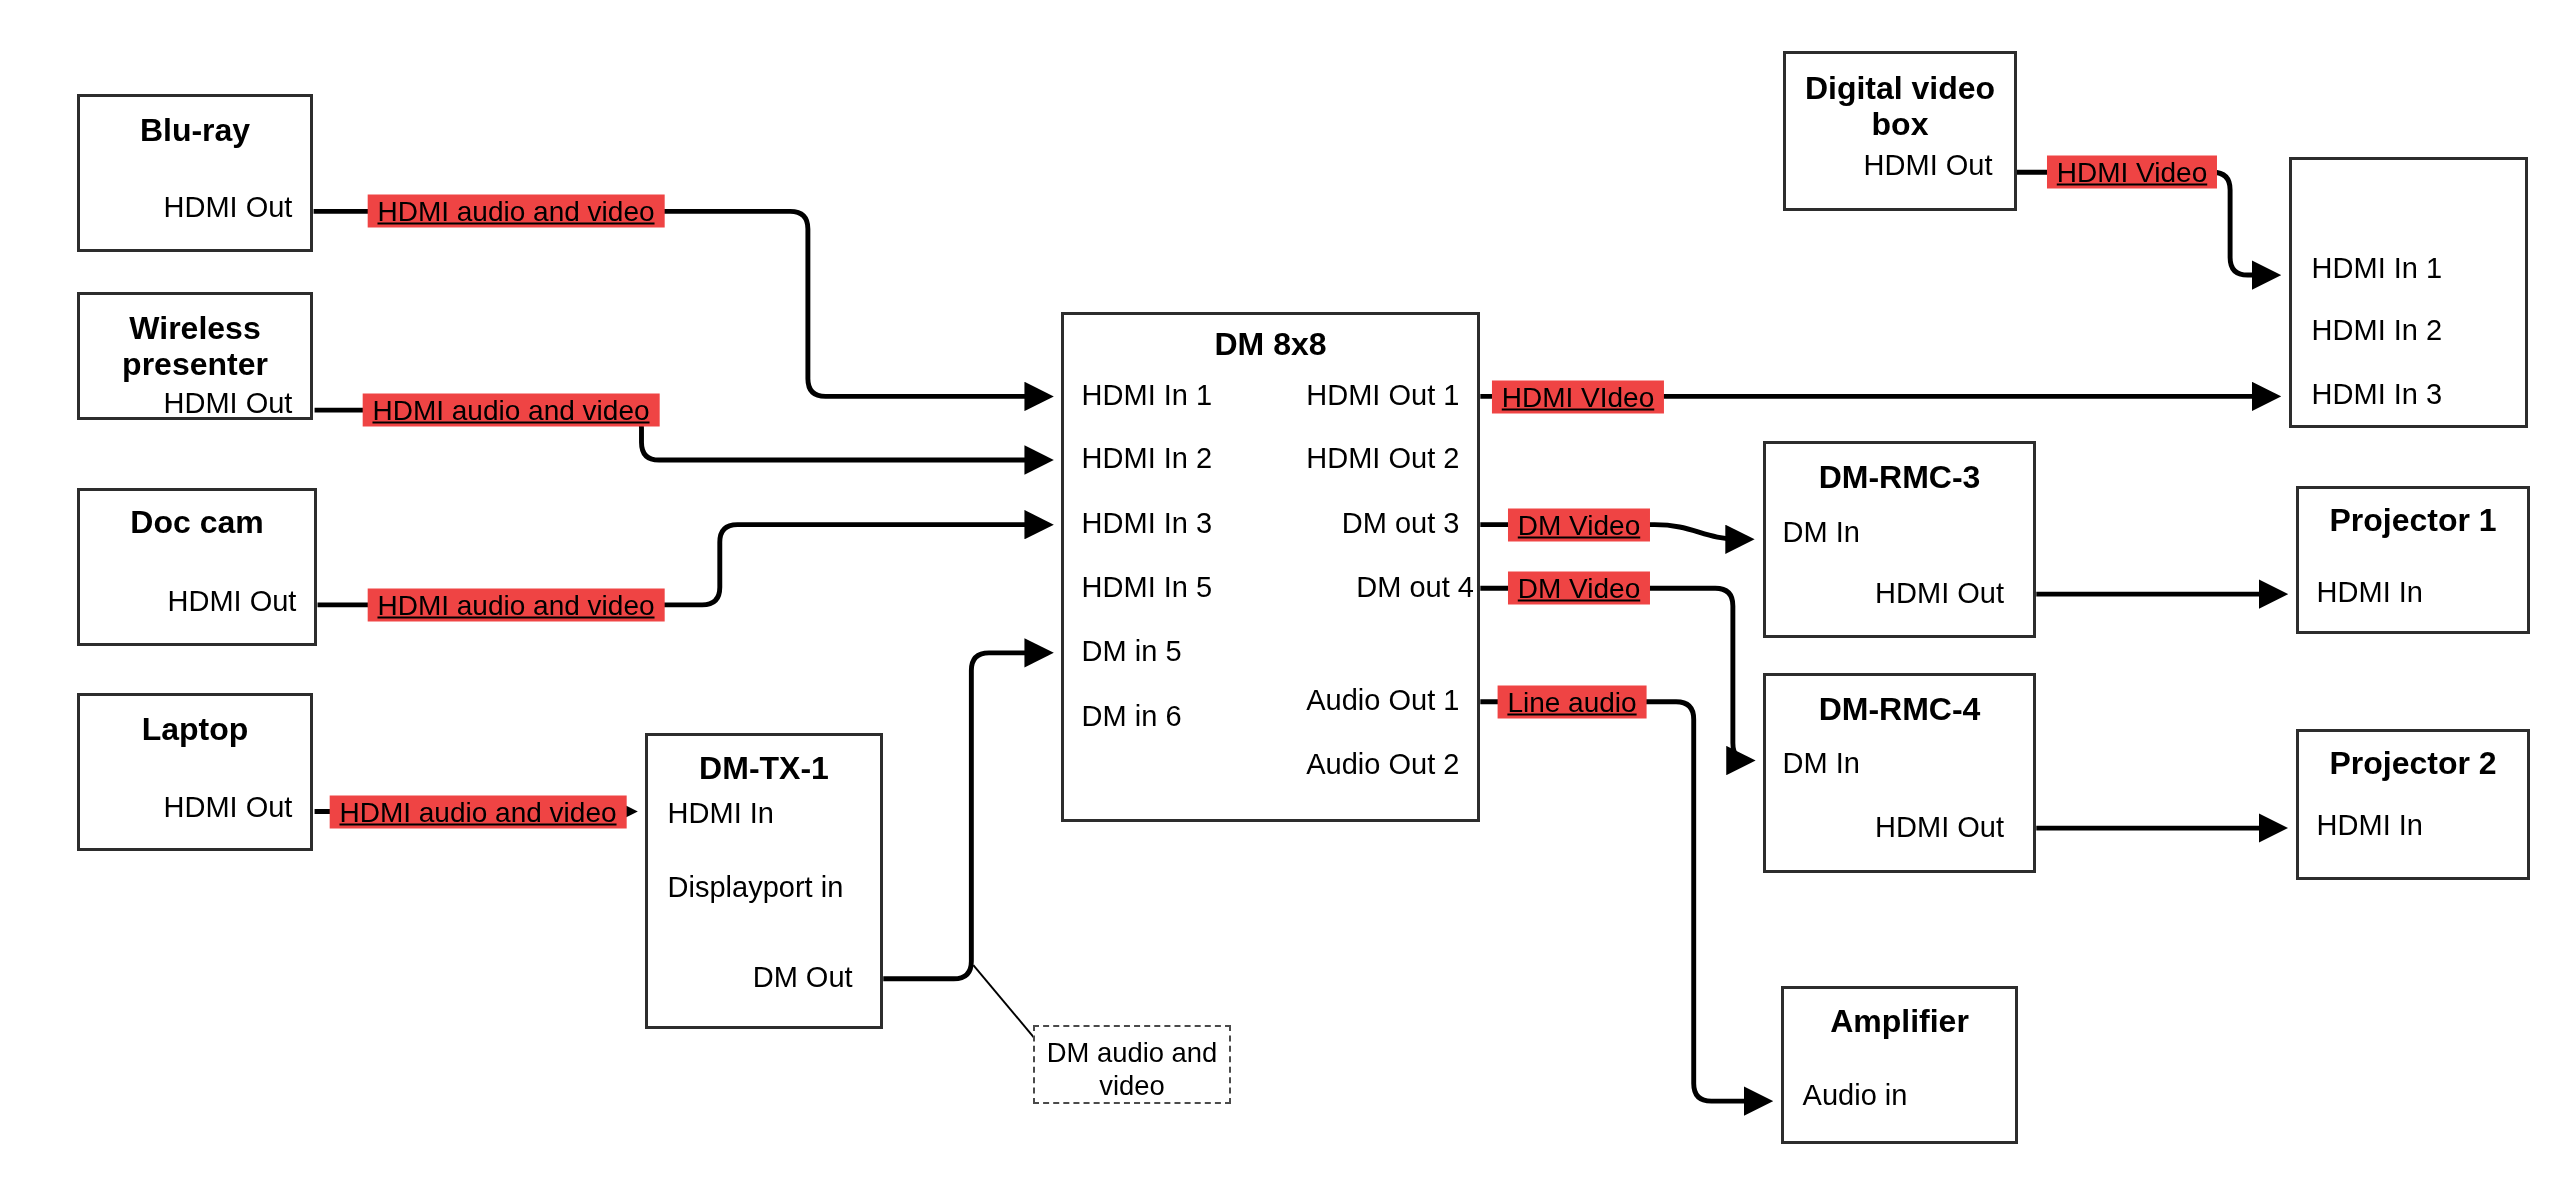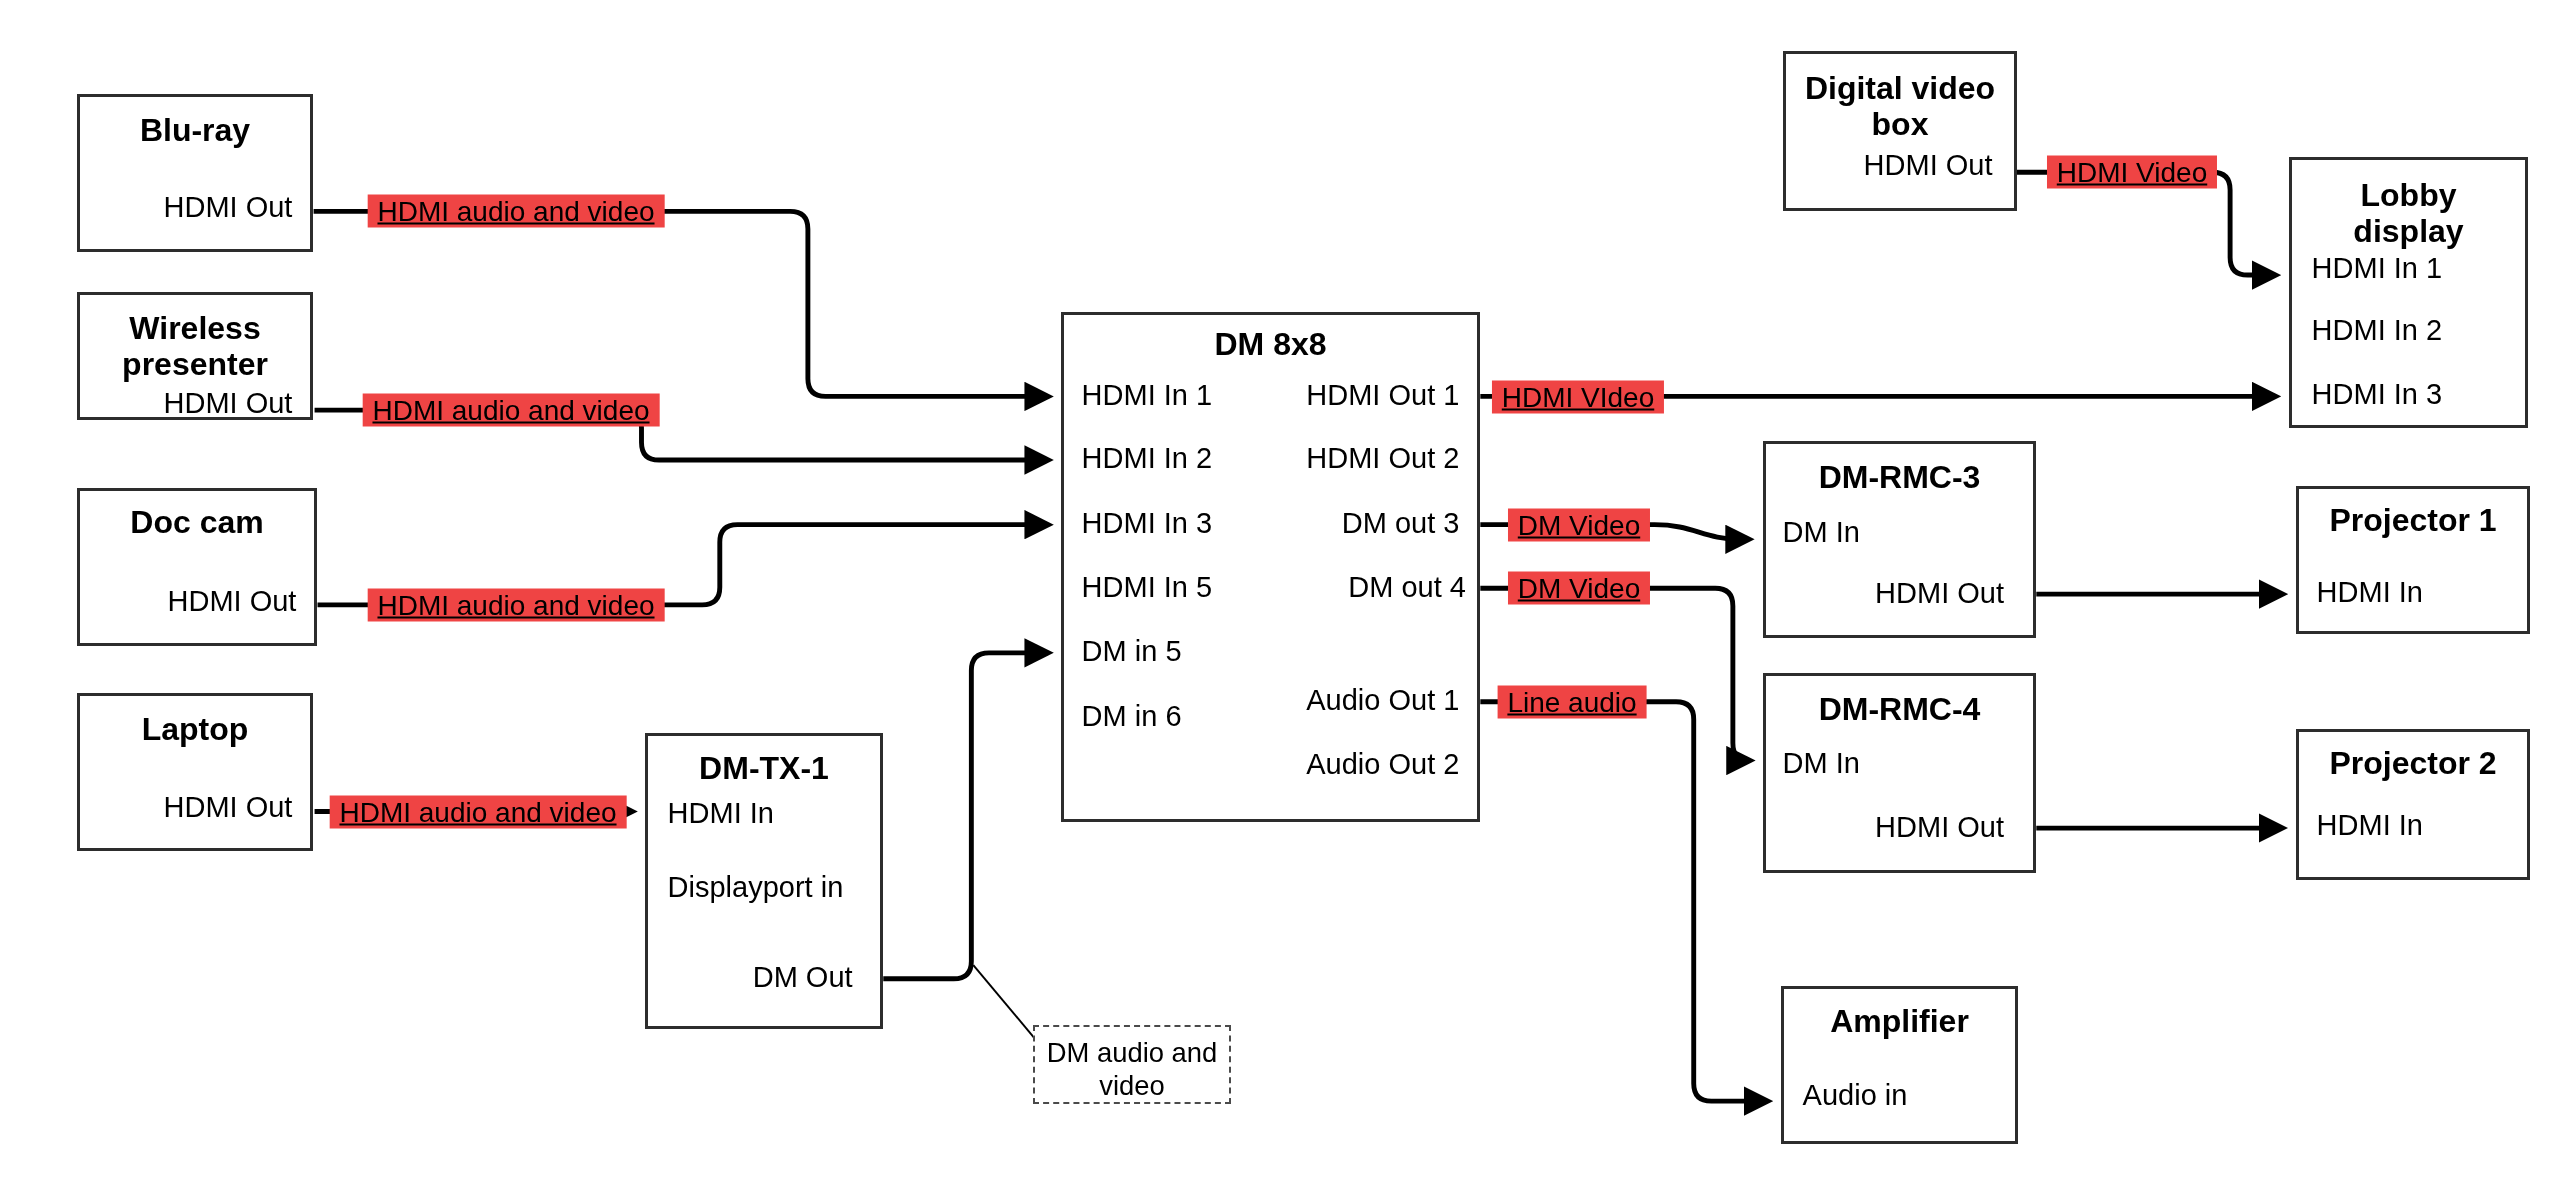--- a/index.html
+++ b/index.html
@@ -88,30 +88,29 @@
         <div class="node-title" style="top: 10.8px;"><span class="title-line">DM 8x8</span></div>
         <div class="port left" style="top: 62px; padding-left: 17.6px;">HDMI In 1</div>
         <div class="port left" style="top: 125px; padding-left: 17.6px;">HDMI In 2</div>
         <div class="port left" style="top: 190px; padding-left: 17.6px;">HDMI In 3</div>
         <div class="port left" style="top: 254px; padding-left: 17.6px;">HDMI In 5</div>
         <div class="port left" style="top: 318px; padding-left: 17.6px;">DM in 5</div>
         <div class="port left" style="top: 383px; padding-left: 17.6px;">DM in 6</div>
         <div class="port right" style="top: 62px; padding-right: 17.6px;">HDMI Out 1</div>
         <div class="port right" style="top: 125px; padding-right: 17.6px;">HDMI Out 2</div>
         <div class="port right" style="top: 190px; padding-right: 17.6px;">DM out 3</div>
-        <div class="port right" style="top: 254px; padding-right: 11px; text-align: right;">DM out 4</div>
+        <div class="port right" style="top: 254px; padding-right: 3px; text-align: right;">DM out 4</div>
         <div class="port right" style="top: 367px; padding-right: 17.6px;">Audio Out 1</div>
         <div class="port right" style="top: 431px; padding-right: 17.6px;">Audio Out 2</div>
       </div>
       <div class="node" style="left: 1783px; top: 51px; width: 234px; height: 160px;">
         <div class="node-title" style="top: 15.7px;"><span class="title-line">Digital video</span><span class="title-line">box</span></div>
         <div class="port right" style="top: 93px; padding-right: 21.5px;">HDMI Out</div>
       </div>
       <div class="node" style="left: 2289px; top: 157px; width: 239px; height: 271px;">
-        <div class="node-title" style="top: 16.6px;"><span class="title-line">Lobby</span><span class="title-line">display</span></div>
         <div class="port left" style="top: 90px; padding-left: 19.6px;">HDMI In 1</div>
         <div class="port left" style="top: 152px; padding-left: 19.6px;">HDMI In 2</div>
         <div class="port left" style="top: 216px; padding-left: 19.6px;">HDMI In 3</div>
       </div>
       <div class="node" style="left: 1763px; top: 441px; width: 273px; height: 197px;">
         <div class="node-title" style="top: 14.7px;"><span class="title-line">DM-RMC-3</span></div>
         <div class="port left" style="top: 70px; padding-left: 16.6px;">DM In</div>
         <div class="port right" style="top: 131px; padding-right: 29px;">HDMI Out</div>
       </div>
       <div class="node" style="left: 2296px; top: 486px; width: 234px; height: 148px;">

